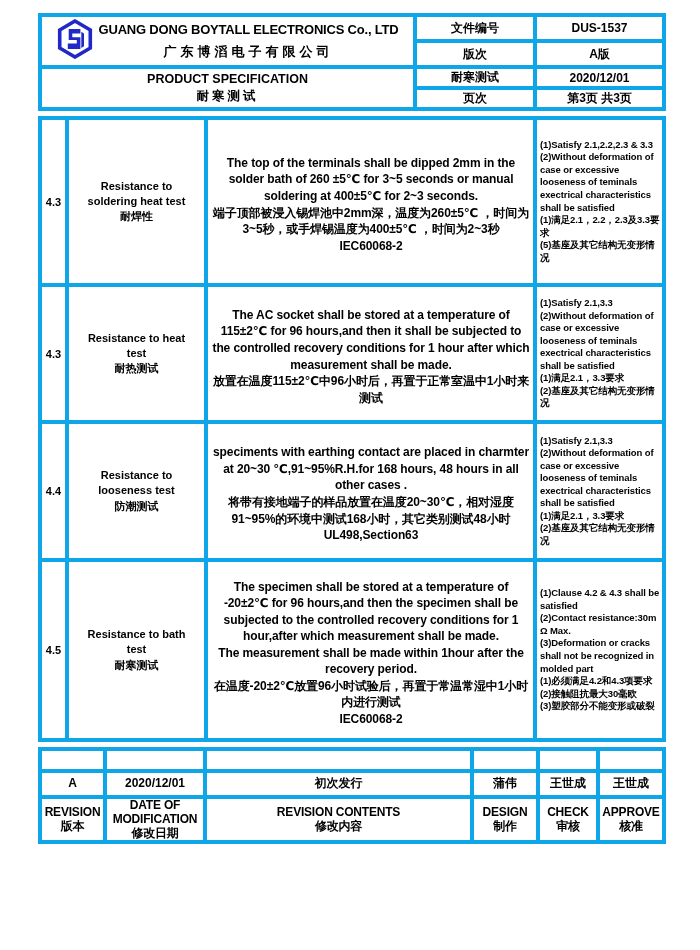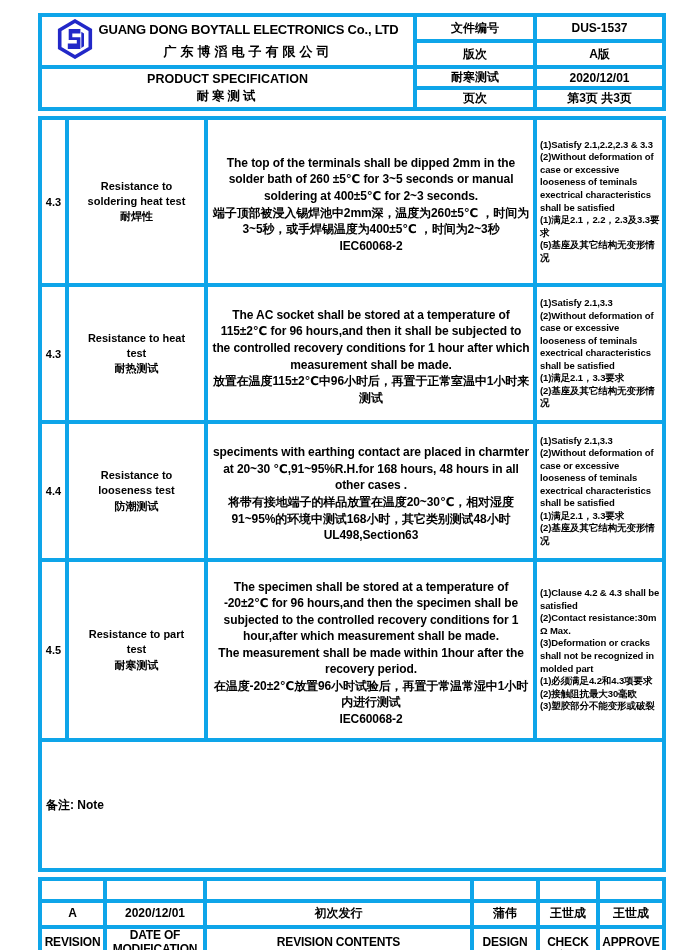--- a/index.html
+++ b/index.html
@@ -167,38 +167,35 @@
 UL498,Section63</td>
       <td class="cell-req">(1)Satisfy 2.1,3.3
 (2)Without deformation of case or excessive looseness of teminals exectrical characteristics shall be satisfied
 (1)满足2.1，3.3要求
 (2)基座及其它结构无变形情况</td>
     </tr>
 
     <tr class="row-4">
       <td class="cell-id">4.5</td>
       <td class="cell-name">
-        <div class="name-en">Resistance to part test</div>
+        <div class="name-en">Resistance to bath test</div>
         <div class="name-cn">耐寒测试</div>
       </td>
       <td class="cell-desc">The specimen shall be stored at a temperature of -20±2℃ for 96 hours,and then the specimen shall be subjected to the controlled recovery conditions for 1 hour,after which measurement shall be made.
 The measurement shall be made within 1hour after the recovery period.
 在温度-20±2℃放置96小时试验后，再置于常温常湿中1小时内进行测试
 IEC60068-2</td>
       <td class="cell-req">(1)Clause 4.2 &amp; 4.3 shall be satisfied
 (2)Contact resistance:30m Ω Max.
 (3)Deformation or cracks shall not be recognized in molded part
 (1)必须满足4.2和4.3项要求
 (2)接触阻抗最大30毫欧
 (3)塑胶部分不能变形或破裂</td>
     </tr>
 
-    <tr class="note-row">
-      <td colspan="4" class="note-cell">备注: Note</td>
-    </tr>
   </tbody>
     </table>
 
   <table class="rev-table">
     <colgroup>
       <col style="width:65px">
         <col style="width:100px">
         <col style="width:267px">
       <col style="width:66px">
         <col style="width:60px">

